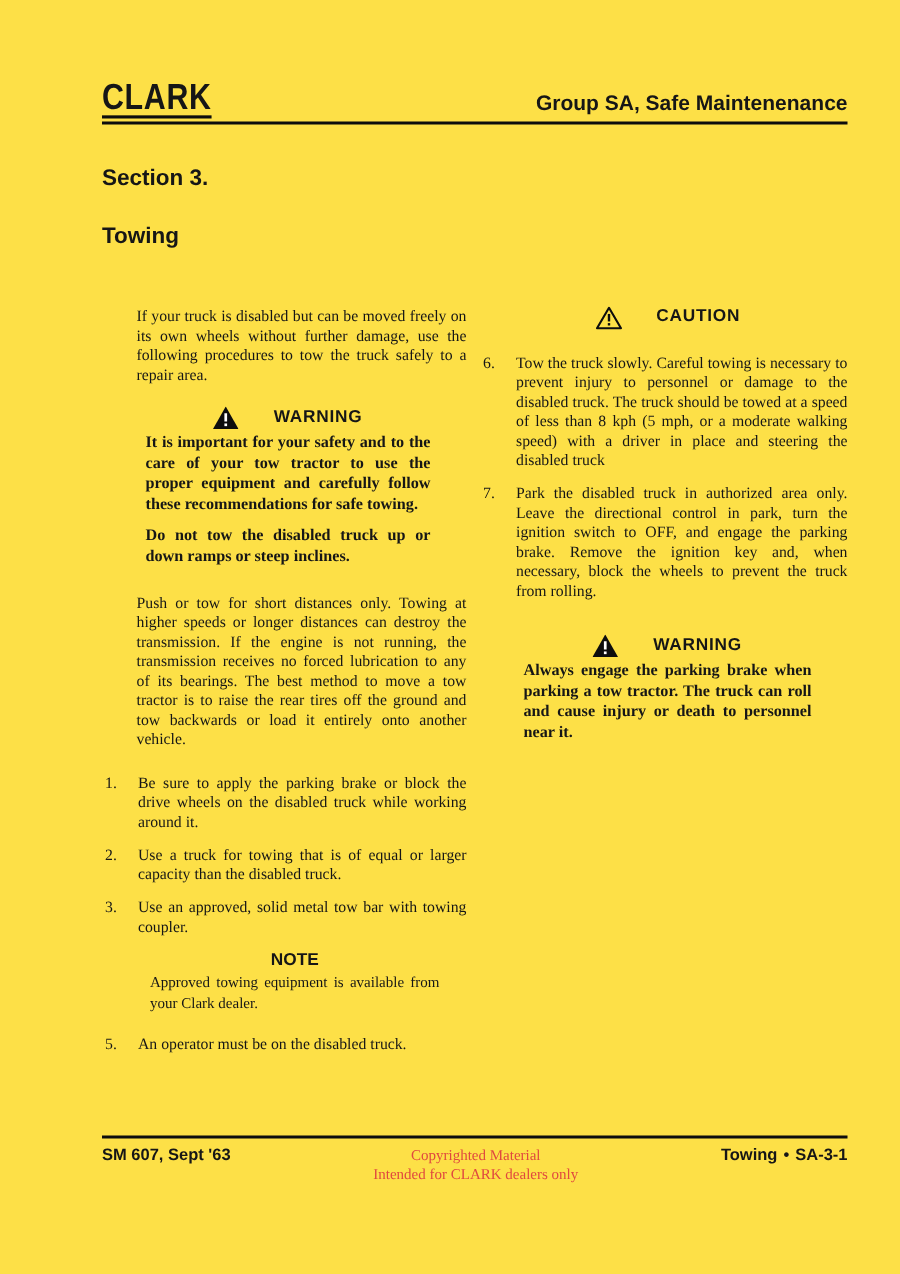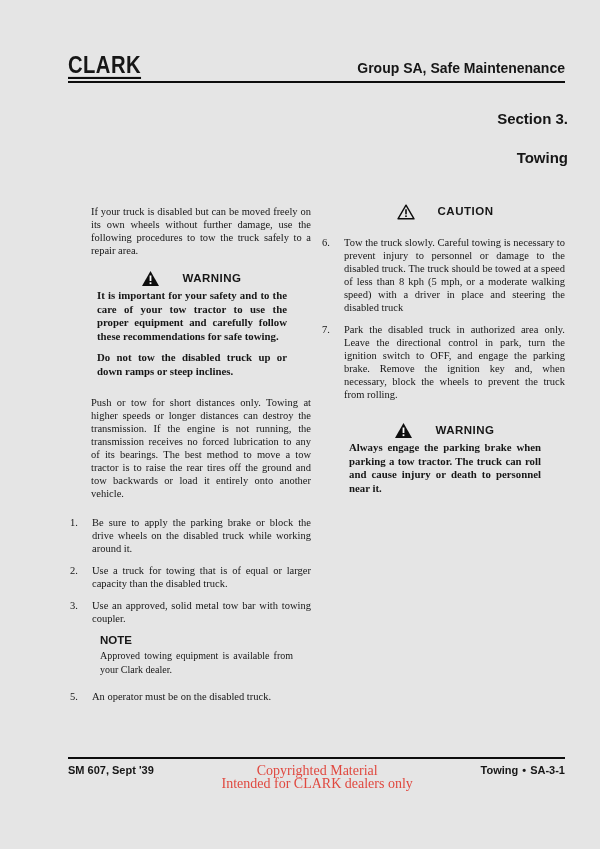--- a/index.html
+++ b/index.html
@@ -4,21 +4,21 @@
 <style>
   * { margin: 0; padding: 0; box-sizing: border-box; }
   html, body { width: 600px; height: 849px; }
   body {
     background: #ffffff;
     font-family: "Liberation Serif", serif;
     color: #161616;
     position: relative;
     overflow: hidden;
   }
-  .page { position: absolute; inset: 0; background: #e5e5e5; padding-left: 20px; }
+  .page { position: absolute; inset: 0; background: #fde047; padding-left: 20px; }
 
   
   .header {
     position: absolute;
     left: 68px; right: 35px; top: 54px;
     display: flex; justify-content: space-between; align-items: flex-end;
     border-bottom: 2.5px solid #0d0d0d;
     padding-bottom: 2px;
   }
   .logo {
@@ -35,22 +35,22 @@
   .group-title {
     font-family: "Liberation Sans", sans-serif;
     font-weight: bold;
     font-size: 14px;
     padding-bottom: 3px;
   }
 
   
   .section-title, .page-title {
     position: absolute;
-    left: 68px; right: 32px;
-    text-align: right;
+    left: 68px; right: 19px;
+    text-align: left;
     font-family: "Liberation Sans", sans-serif;
     font-weight: bold;
     font-size: 15px;
   }
   .section-title { top: 110px; }
   .page-title { top: 149px; }
 
   
   .col { position: absolute; font-size: 10.5px; line-height: 13px; }
   .col-left  { left: 70px;  width: 241px; top: 205px; }
@@ -80,20 +80,21 @@
 
   
   .num-list { margin-top: 12px; }
   .num-item { display: flex; margin-bottom: 9px; }
   .num-item .num { width: 22px; flex: 0 0 22px; }
   .num-item .txt { flex: 1; text-align: justify; }
 
   
   .note-block { margin: 4px 18px 10px 30px; }
   .note-label {
+    text-align: center;
     font-family: "Liberation Sans", sans-serif;
     font-weight: bold;
     font-size: 11.5px;
     margin-bottom: 2px;
   }
   .note-text { font-weight: normal; text-align: justify; font-size: 10px; line-height: 13.5px; }
 
   
   .footer {
     position: absolute;
@@ -105,21 +106,21 @@
     align-items: flex-start;
   }
   .footer-left, .footer-right {
     font-family: "Liberation Sans", sans-serif;
     font-weight: bold;
     font-size: 11px;
     white-space: nowrap;
   }
   .footer-center {
     text-align: center;
-    font-size: 14px;
+    font-size: 10px;
     line-height: 13px;
   }
   .sep { padding: 0 4px; }
 </style>
 </head>
 <body>
 
 <div class="page">
 
   <div class="header">
@@ -212,21 +213,21 @@
             <rect x="7.6" y="11.3" width="1.8" height="1.8" fill="#fff"></rect>
           </svg>
         </span>
         <span>WARNING</span>
       </div>
       <p>Always engage the parking brake when parking a tow tractor. The truck can roll and cause injury or death to personnel near it.</p>
     </div>
   </div>
 
   <div class="footer">
-    <div class="footer-left">SM 607, Sept '39</div>
+    <div class="footer-left">SM 607, Sept '63</div>
     <div class="footer-center" id="footer-center" style="color: rgb(224, 72, 63);">
       <div>Copyrighted Material</div>
       <div>Intended for CLARK dealers only</div>
     </div>
     <div class="footer-right">
       <span>Towing</span><span class="sep">•</span><span>SA-3-1</span>
     </div>
   </div>
 
 </div>

